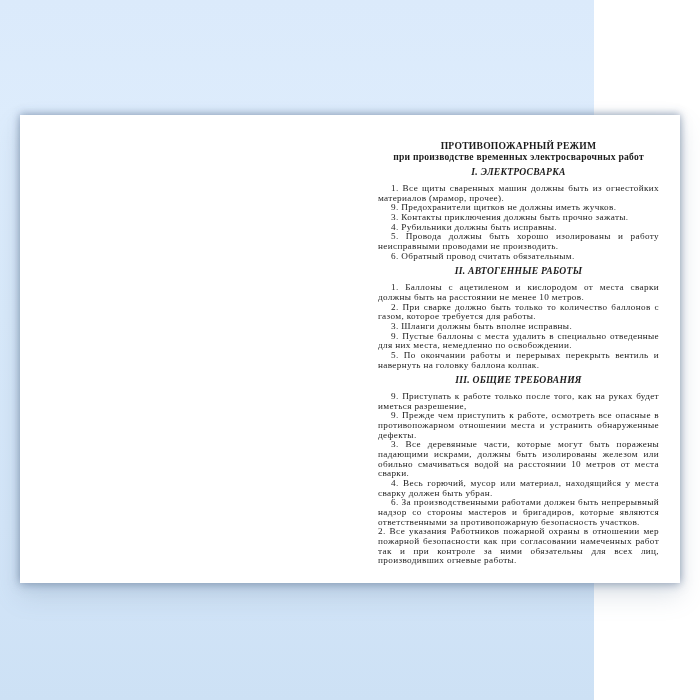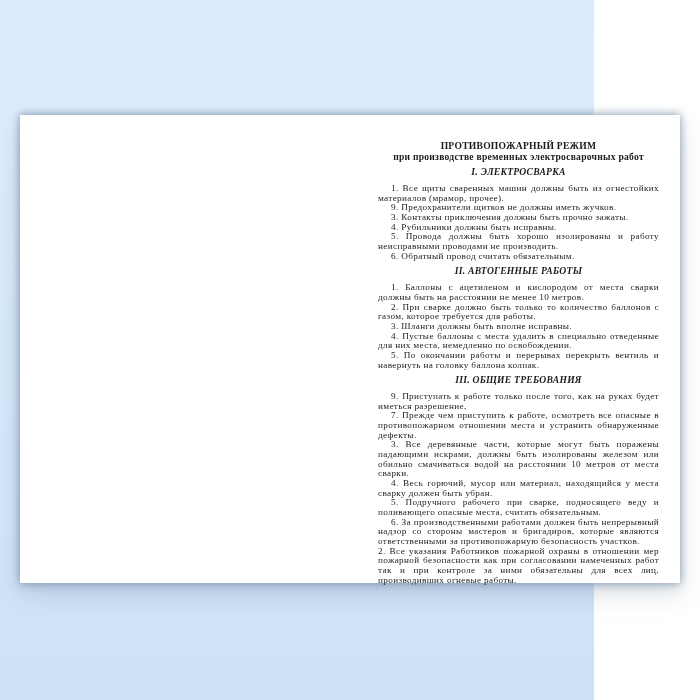--- a/index.html
+++ b/index.html
@@ -55,27 +55,26 @@
       <p class="item">9. Предохранители щитков не должны иметь жучков.</p>
       <p class="item">3. Контакты приключения должны быть прочно зажаты.</p>
       <p class="item">4. Рубильники должны быть исправны.</p>
       <p class="item">5. Провода должны быть хорошо изолированы и работу неисправными проводами не производить.</p>
       <p class="item">6. Обратный провод считать обязательным.</p>
 
       <h2 class="section-heading">II. АВТОГЕННЫЕ РАБОТЫ</h2>
       <p class="item">1. Баллоны с ацетиленом и кислородом от места сварки должны быть на расстоянии не менее 10 метров.</p>
       <p class="item">2. При сварке должно быть только то количество баллонов с газом, которое требуется для работы.</p>
       <p class="item">3. Шланги должны быть вполне исправны.</p>
-      <p class="item">4. Пустые баллоны с места удалить в специально отведенные для них места, немедленно по освобождении.</p>
+      <p class="item">9. Пустые баллоны с места удалить в специально отведенные для них места, немедленно по освобождении.</p>
       <p class="item">5. По окончании работы и перерывах перекрыть вентиль и навернуть на головку баллона колпак.</p>
 
       <h2 class="section-heading">III. ОБЩИЕ ТРЕБОВАНИЯ</h2>
       <p class="item">9. Приступать к работе только после того, как на руках будет иметься разрешение,</p>
-      <p class="item">7. Прежде чем приступить к работе, осмотреть все опасные в противопожарном отношении места и устранить обнаруженные дефекты.</p>
+      <p class="item">9. Прежде чем приступить к работе, осмотреть все опасные в противопожарном отношении места и устранить обнаруженные дефекты.</p>
       <p class="item">3. Все деревянные части, которые могут быть поражены падающими искрами, должны быть изолированы железом или обильно смачиваться водой на расстоянии 10 метров от места сварки.</p>
       <p class="item">4. Весь горючий, мусор или материал, находящийся у места сварку должен быть убран.</p>
-      <p class="item">5. Подручного рабочего при сварке, подносящего веду и поливающего опасные места, считать обязательным.</p>
       <p class="item">6. За производственными работами должен быть непрерывный надзор со стороны мастеров и бригадиров, которые являются ответственными за противопожарную безопасность участков.</p>
       <p class="item no-indent">2. Все указания Работников пожарной охраны в отношении мер пожарной безопасности как при согласовании намеченных работ так и при контроле за ними обязательны для всех лиц, производивших огневые работы.</p>
 
     </div>
   </div>
 </div>
 
 </body></html>

